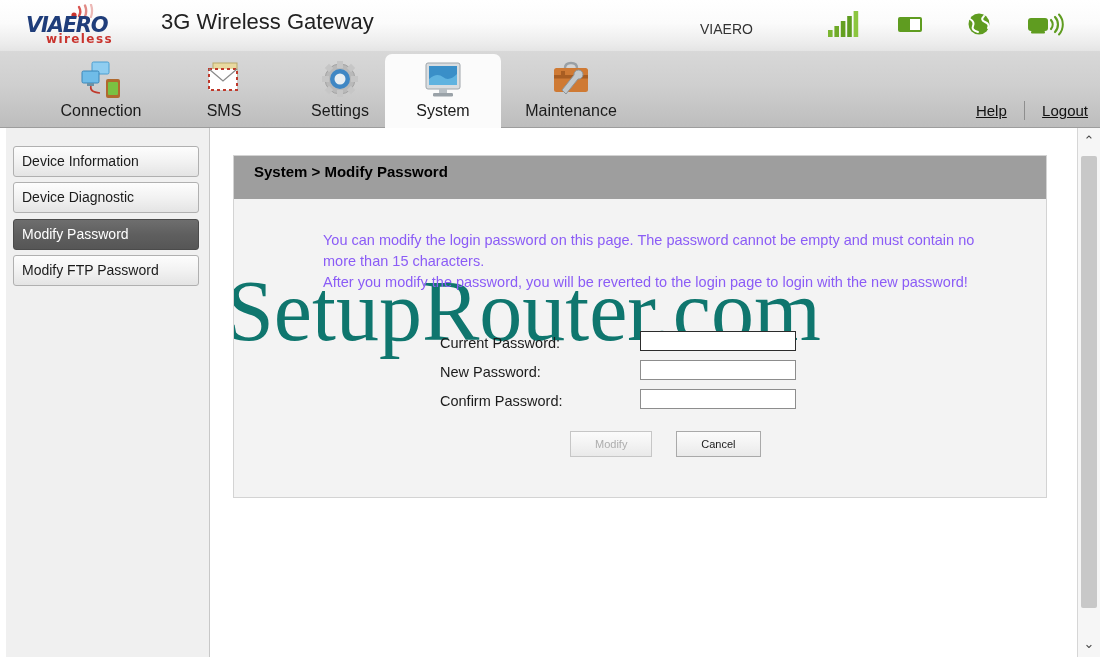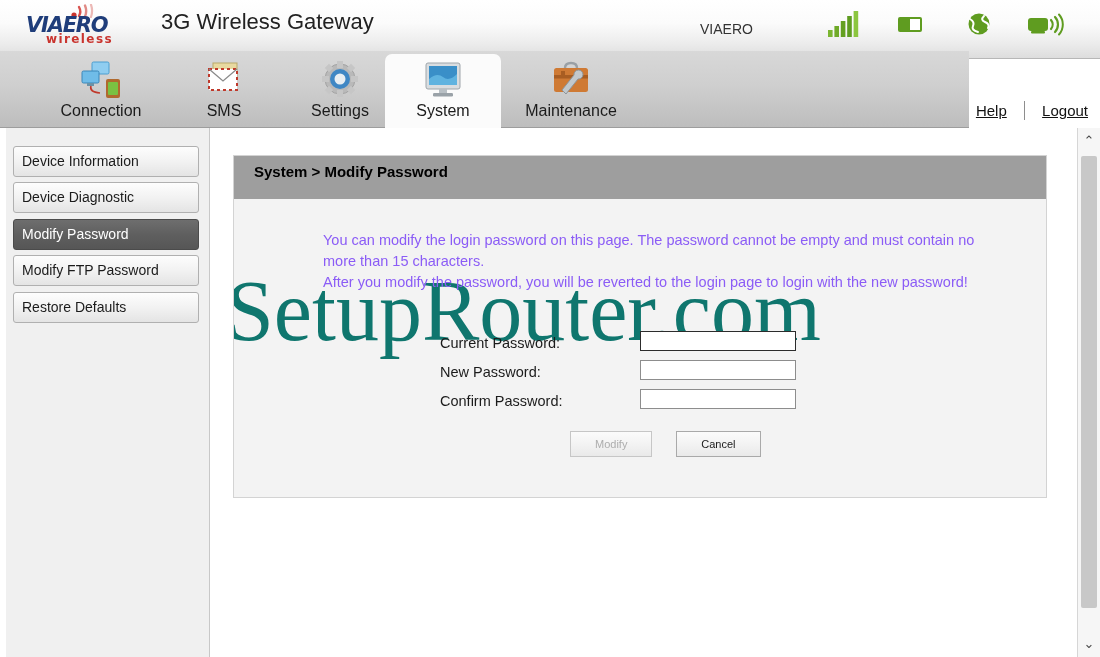--- a/index.html
+++ b/index.html
@@ -80,21 +80,21 @@
   }
   .si-signal  { left: 0px; }
   .si-battery { left: 68px; }
   .si-globe   { left: 136px; }
   .si-device  { left: 200px; }
 
   
   .navbar {
     position: absolute;
     left: 0; top: 51px;
-    width: 969px; height: 77px;
+    width: 1100px; height: 77px;
     background: linear-gradient(to bottom, #d8d8d8 0%, #cfcfcf 45%, #c4c4c4 78%, #bdbdbd 100%);
     border-bottom: 1px solid #9d9d9d;
     box-sizing: border-box;
   }
   .tab {
     position: absolute;
     top: 3px;
     width: 116px; height: 74px;
     text-align: center;
     cursor: pointer;
@@ -453,21 +453,20 @@
   <a>Logout</a>
 </div>
 
 <div class="page-body">
 
   <div class="sidebar">
     <div class="side-item" style="top:54px">Device Diagnostic</div>
     <div class="side-item" style="top:18px">Device Information</div>
     <div class="side-item active" style="top:91px">Modify Password</div>
     <div class="side-item" style="top:127px">Modify FTP Password</div>
-    <div class="side-item" style="top:164px">Restore Defaults</div>
   </div>
 
   <div class="content">
     <div class="panel">
 
       <div class="panel-header">System &gt; Modify Password</div>
 
       <div class="panel-body">
 
         <div class="watermark">SetupRouter.com</div>

